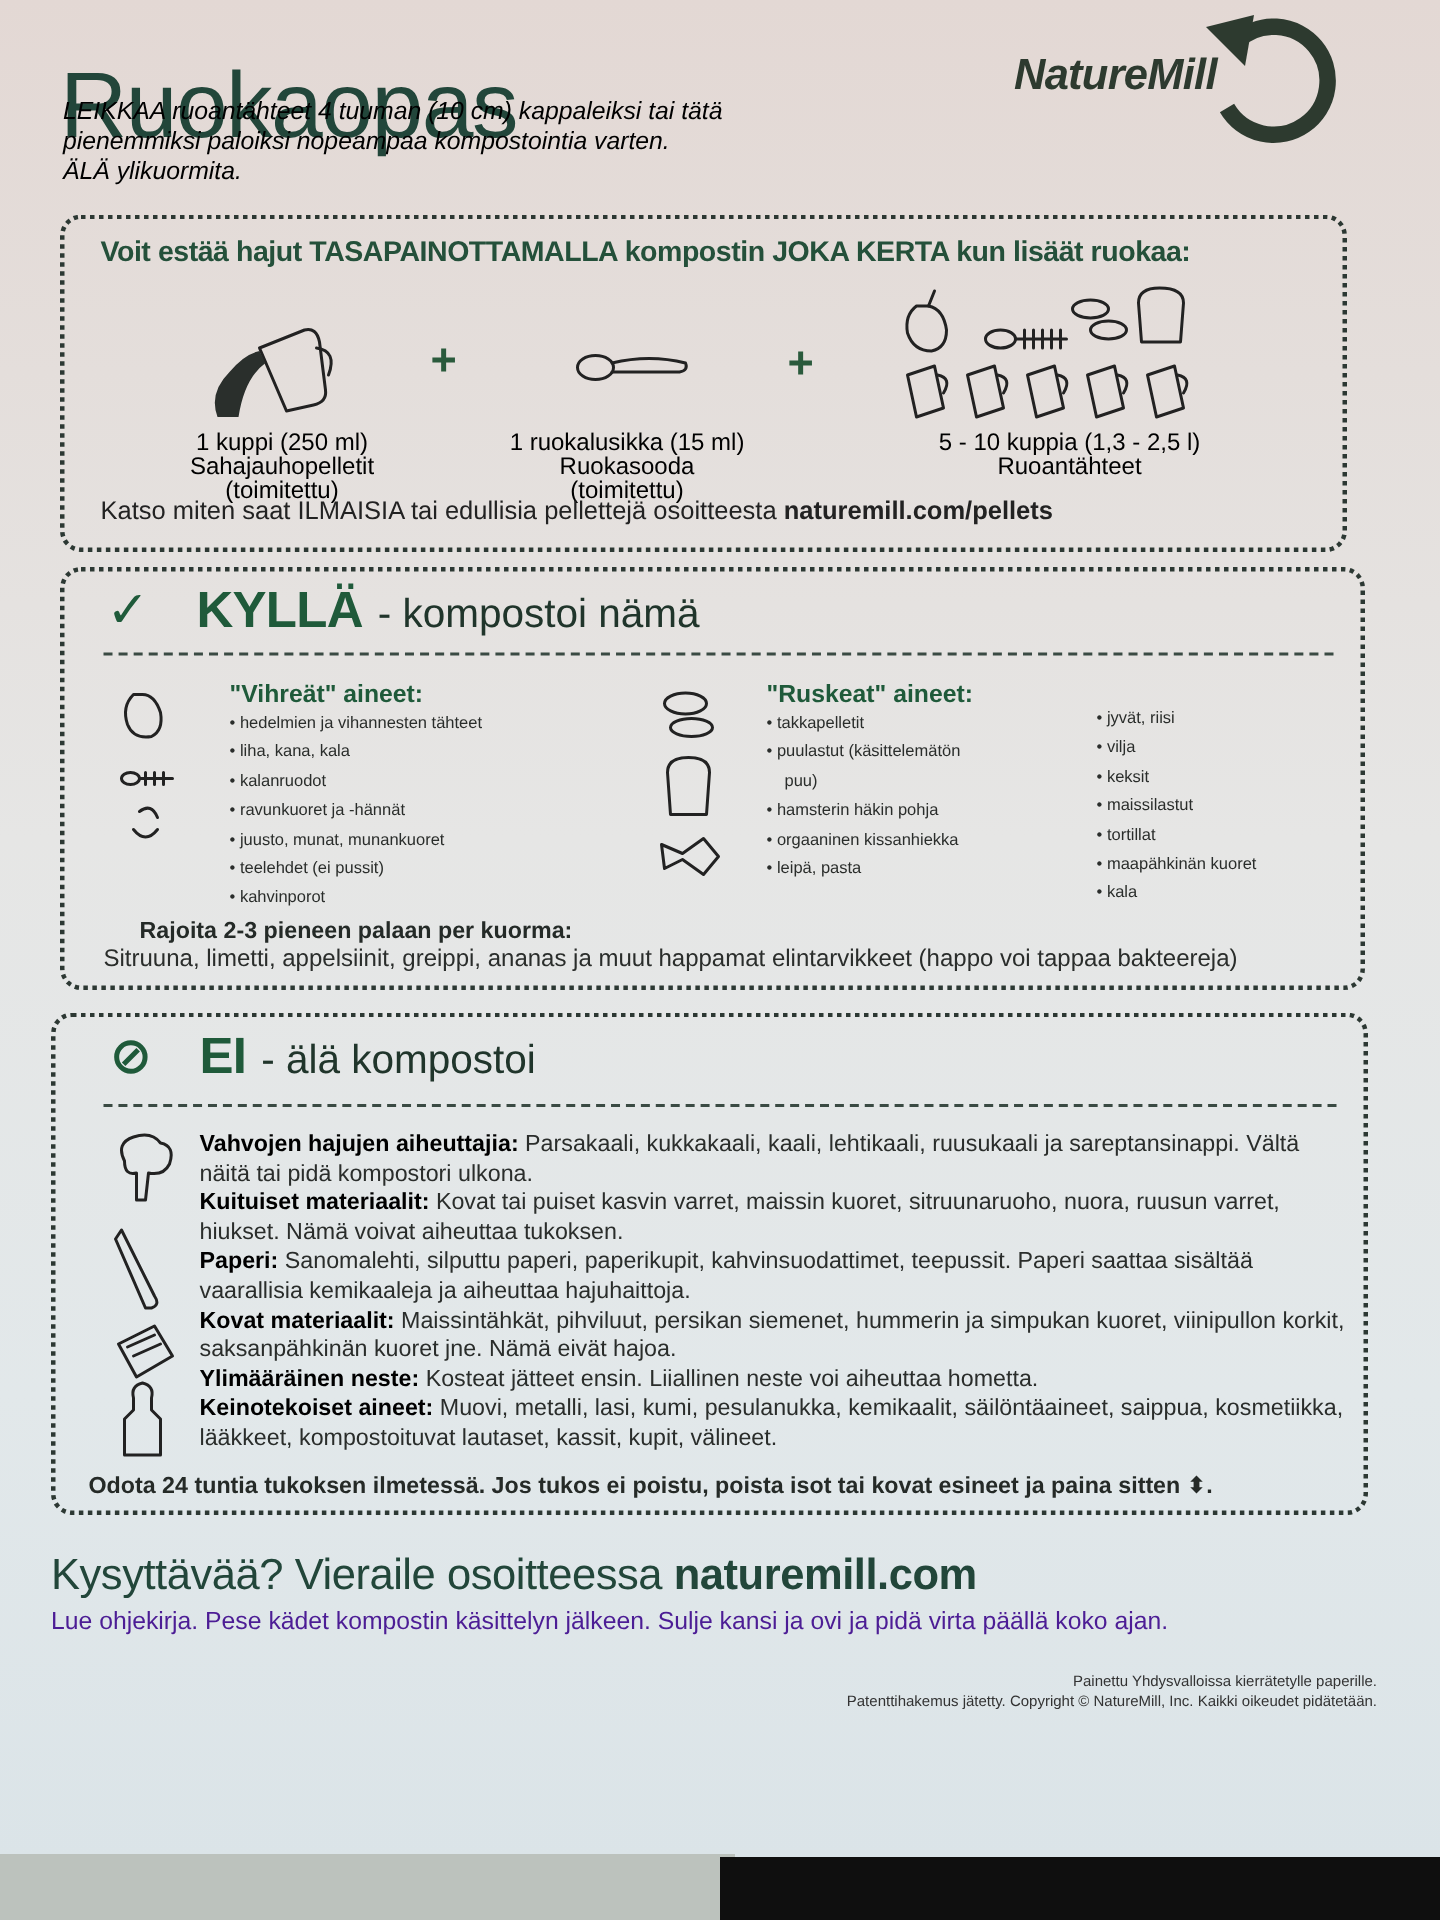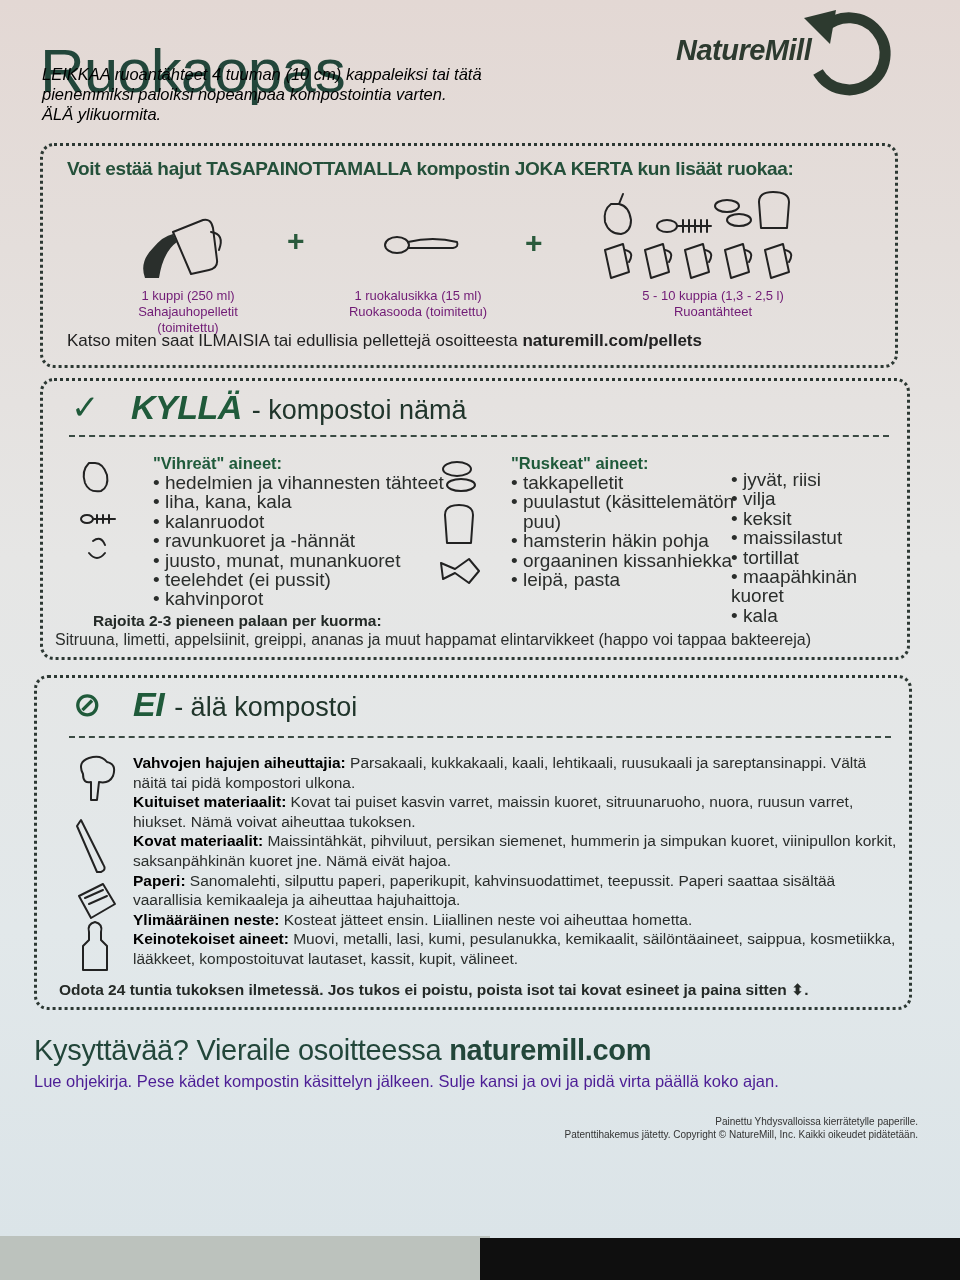--- a/index.html
+++ b/index.html
@@ -38,44 +38,44 @@
     border-radius: 14px;
   }
   .box1 { left: 40px; top: 143px; width: 858px; height: 225px; }
   .box2 { left: 40px; top: 378px; width: 870px; height: 282px; }
   .box3 { left: 34px; top: 675px; width: 878px; height: 335px; }
 
   .box-heading {
     position: absolute; left: 24px; top: 12px;
     font-size: 19px; font-weight: bold; color: #24503a; letter-spacing: -0.3px;
   }
-  .ingredient { position: absolute; text-align: center; font-size: 13px; line-height: 16px; color: #701a75; }
+  .ingredient { position: absolute; text-align: center; font-size: 16px; line-height: 16px; color: #000000; }
   .plus { position: absolute; font-size: 30px; font-weight: bold; color: #2a5a3c; }
   .pellet-note {
     position: absolute; left: 24px; top: 185px;
     font-size: 17px; color: #222;
   }
   .pellet-note b { font-weight: bold; }
 
   .section-title {
     position: absolute; left: 28px; top: 6px; display: flex; align-items: baseline; gap: 10px;
   }
-  .section-title .big { font-size: 34px; font-weight: bold; color: #1f5a3a; letter-spacing: -0.5px; font-style: italic; }
+  .section-title .big { font-size: 34px; font-weight: bold; color: #1f5a3a; letter-spacing: -0.5px; }
   .section-title .rest { font-size: 27px; color: #20352b; }
   .section-title .icon { font-size: 34px; color: #1f5a3a; font-weight: bold; width: 50px; }
   .dash-rule {
     position: absolute; left: 26px; right: 18px; border-top: 2px dashed #3a4a43;
   }
   .sub-heading { font-size: 16.5px; font-weight: bold; color: #1f5a3a; }
-  ul.bul { list-style: none; font-size: 19px; line-height: 19.4px; color: #2a2d2b; }
+  ul.bul { list-style: none; font-size: 11px; line-height: 19.4px; color: #2a2d2b; }
   ul.bul li::before { content: "• "; }
   .col { position: absolute; }
 
   .limit-title { position: absolute; left: 22px; top: 231px; font-size: 15.5px; font-weight: bold; color: #242a27; margin-left: 28px; }
-  .limit-text { position: absolute; left: 12px; top: 250px; font-size: 16px; color: #2a2d2b; white-space: nowrap; }
+  .limit-text { position: absolute; left: 26px; top: 250px; font-size: 16px; color: #2a2d2b; white-space: nowrap; }
 
   .no-item { font-size: 15.5px; line-height: 19.6px; color: #2a2d2b; }
   .no-item b { color: #000000; font-weight: bold; }
   .no-list { position: absolute; left: 96px; top: 75px; width: 770px; }
   .wait-note { position: absolute; left: 22px; top: 303px; font-size: 15.5px; font-weight: bold; color: #252a27; }
 
   .faq { position: absolute; left: 34px; top: 1034px; font-size: 29px; color: #22463a; letter-spacing: -0.3px; }
   .faq b { font-weight: bold; }
   .hint { position: absolute; left: 34px; top: 1072px; font-size: 16.5px; color: #4c1d95; }
   .fine { position: absolute; right: 42px; font-size: 10px; color: #333; text-align: right; }
@@ -230,22 +230,22 @@
   <svg class="ico" style="left:36px; top:76px;" width="50" height="220" viewBox="0 0 50 220">
     <path class="s" d="M10 20 Q4 8 16 4 Q28 0 34 8 Q44 10 40 22 Q36 30 26 28 L24 46 L18 46 L18 28 Q10 30 10 20 Z"></path>
     <path class="s" d="M8 66 L30 110 Q34 116 28 118 L24 118 L4 72 Z"></path>
     <path class="s" d="M6 142 L30 130 L42 150 L18 164 Z M12 144 L30 136 M16 150 L34 142"></path>
     <path class="s" d="M16 178 Q14 170 22 168 Q30 170 28 178 L28 186 L34 192 L34 216 L10 216 L10 192 L16 186 Z"></path>
   </svg>
 
   <div class="no-list">
     <div class="no-item"><b>Vahvojen hajujen aiheuttajia:</b><span> Parsakaali, kukkakaali, kaali, lehtikaali, ruusukaali ja sareptansinappi. Vältä näitä tai pidä kompostori ulkona.</span></div>
     <div class="no-item"><b>Kuituiset materiaalit:</b><span> Kovat tai puiset kasvin varret, maissin kuoret, sitruunaruoho, nuora, ruusun varret, hiukset. Nämä voivat aiheuttaa tukoksen.</span></div>
+    <div class="no-item"><b>Paperi:</b><span> Sanomalehti, silputtu paperi, paperikupit, kahvinsuodattimet, teepussit. Paperi saattaa sisältää vaarallisia kemikaaleja ja aiheuttaa hajuhaittoja.</span></div>
     <div class="no-item"><b>Kovat materiaalit:</b><span> Maissintähkät, pihviluut, persikan siemenet, hummerin ja simpukan kuoret, viinipullon korkit, saksanpähkinän kuoret jne. Nämä eivät hajoa.</span></div>
-    <div class="no-item"><b>Paperi:</b><span> Sanomalehti, silputtu paperi, paperikupit, kahvinsuodattimet, teepussit. Paperi saattaa sisältää vaarallisia kemikaaleja ja aiheuttaa hajuhaittoja.</span></div>
     <div class="no-item"><b>Ylimääräinen neste:</b><span> Kosteat jätteet ensin. Liiallinen neste voi aiheuttaa hometta.</span></div>
     <div class="no-item"><b>Keinotekoiset aineet:</b><span> Muovi, metalli, lasi, kumi, pesulanukka, kemikaalit, säilöntäaineet, saippua, kosmetiikka, lääkkeet, kompostoituvat lautaset, kassit, kupit, välineet.</span></div>
   </div>
 
   <div class="wait-note">Odota 24 tuntia tukoksen ilmetessä. Jos tukos ei poistu, poista isot tai kovat esineet ja paina sitten ⬍.</div>
 </div>
 
 <div class="faq">
   <span>Kysyttävää? Vieraile osoitteessa </span><b>naturemill.com</b>
 </div>

